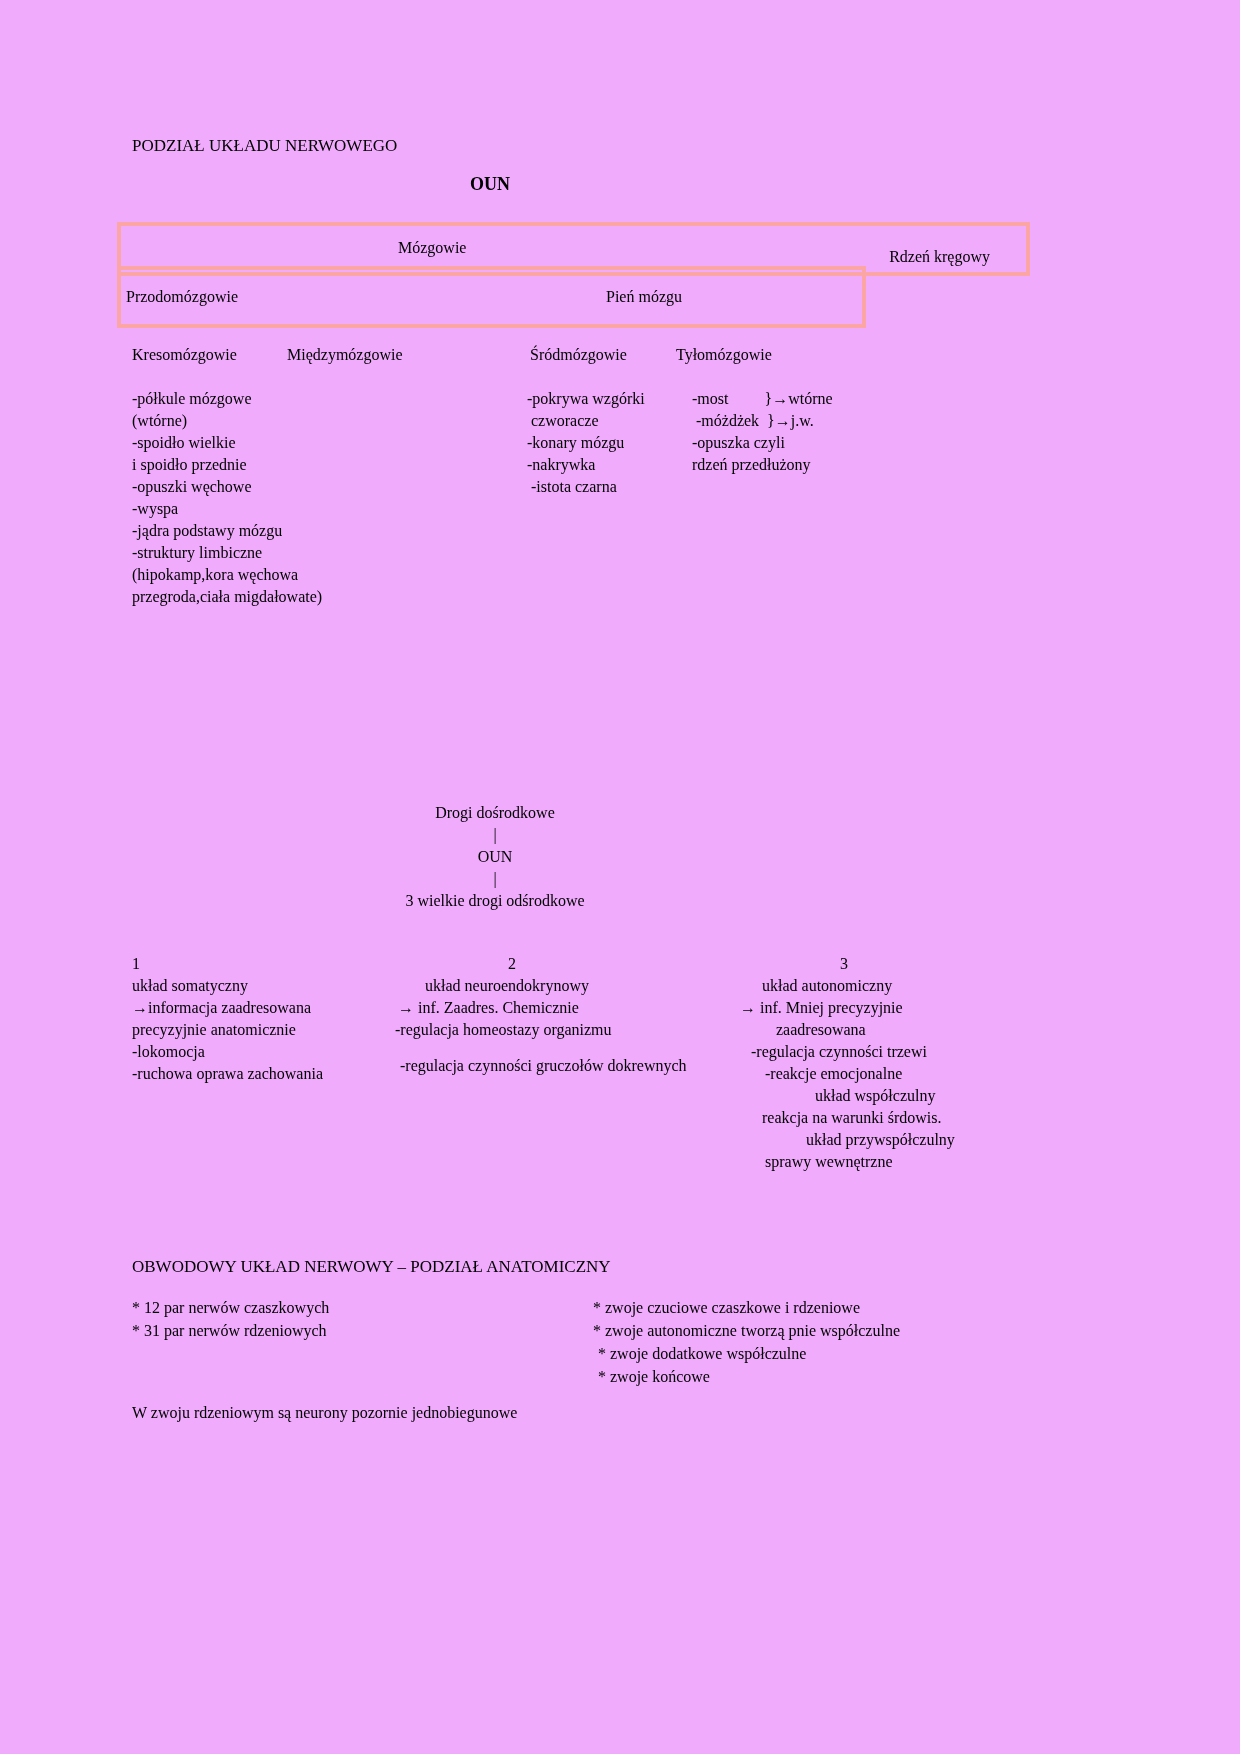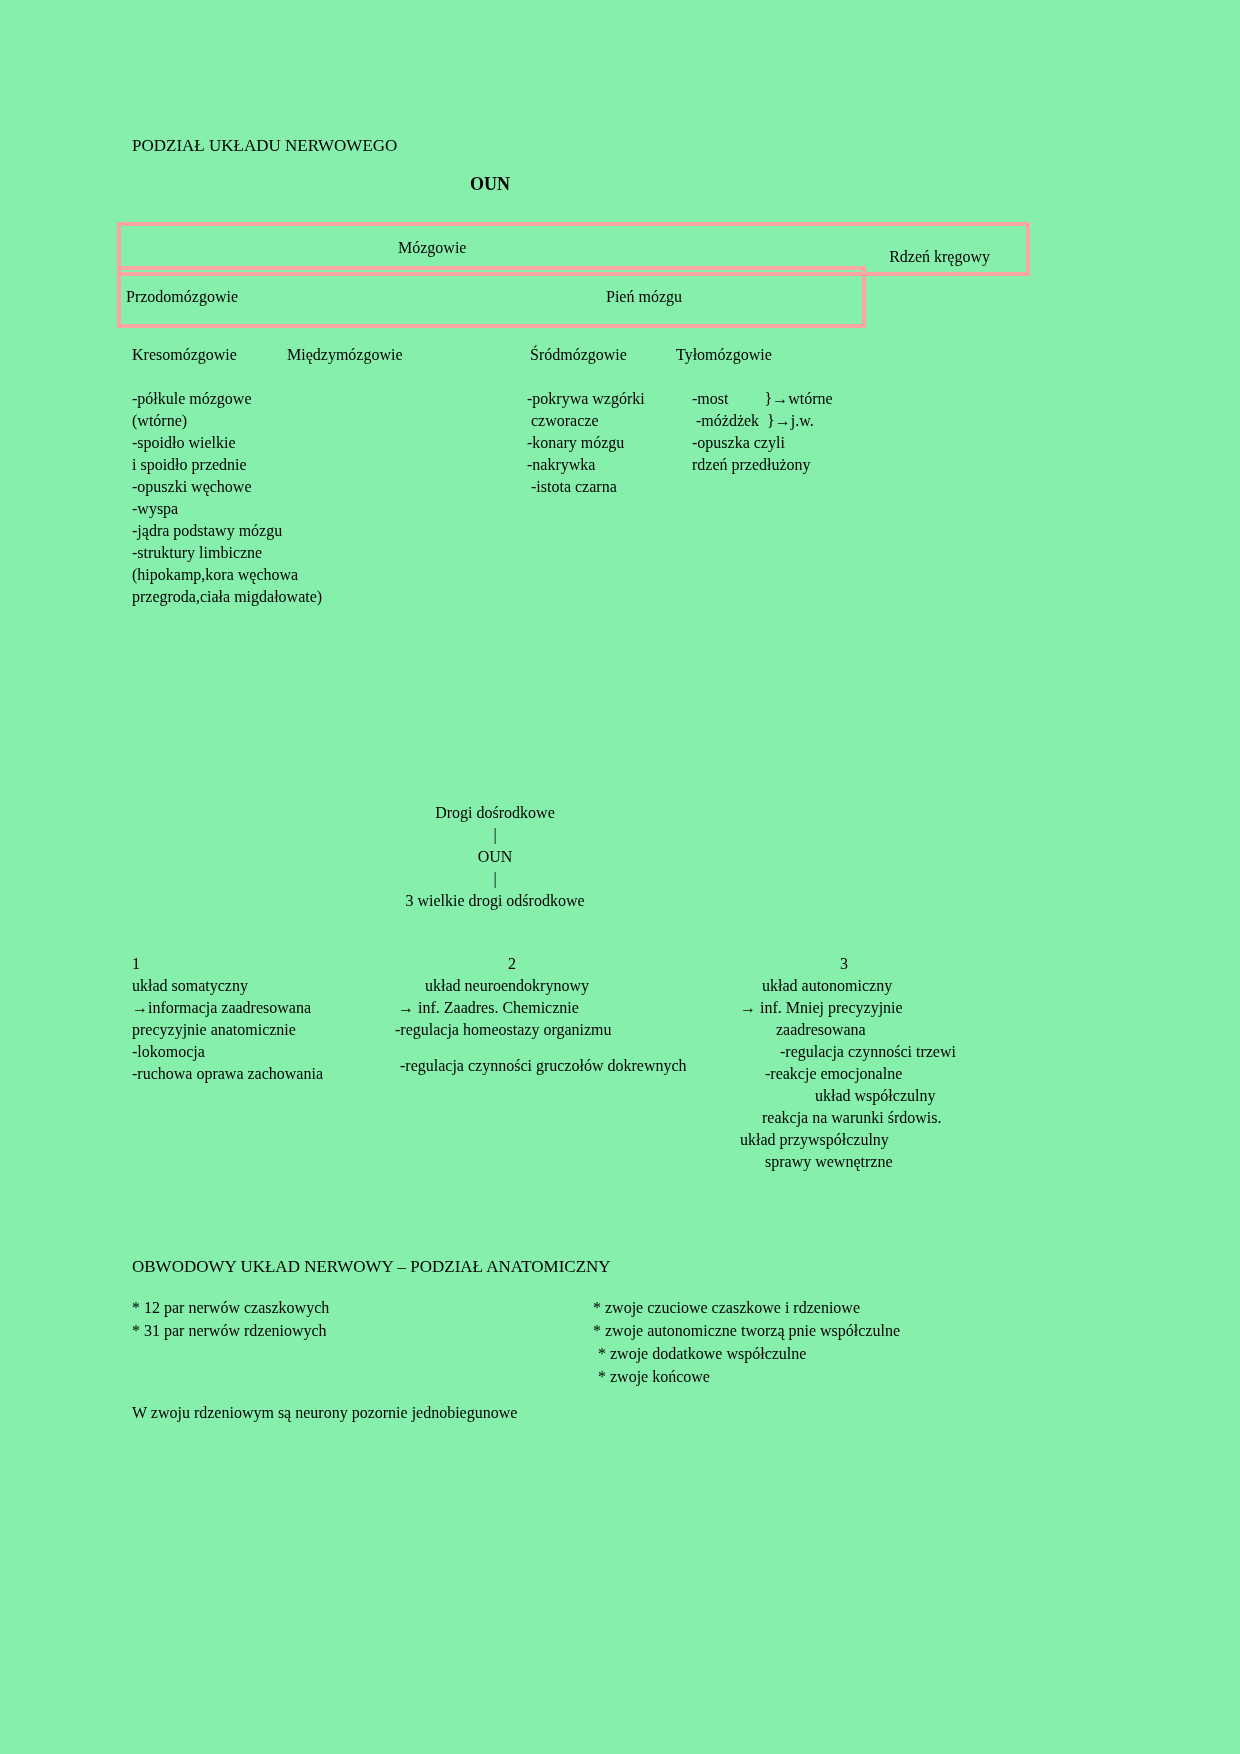--- a/index.html
+++ b/index.html
@@ -7,21 +7,21 @@
     width: 1240px;
     height: 1754px;
     background: #ffffff;
     color: #000000;
     font-family: "Liberation Serif", serif;
   }
   .page {
     position: relative;
     width: 1240px;
     height: 1754px;
-    background: #86efac;
+    background: #f0abfc;
     overflow: hidden;
   }
   .abs { position: absolute; }
   .t {
     font-size: 16px;
     line-height: 22px;
     white-space: pre;
   }
   .lh23 { line-height: 23px; }
   .caps-title {
@@ -122,25 +122,25 @@
     <div class="t" style="margin-left:3px;">→ inf. Zaadres. Chemicznie</div>
     <div class="t">-regulacja homeostazy organizmu</div>
     <div class="t" style="margin-left:5px;margin-top:14px;">-regulacja czynności gruczołów dokrewnych</div>
   </div>
 
   <div class="abs" style="left:740px; top:953px; width:330px;">
     <div class="t" style="margin-left:100px;">3</div>
     <div class="t" style="margin-left:22px;">układ autonomiczny</div>
     <div class="t">→ inf. Mniej precyzyjnie</div>
     <div class="t" style="margin-left:36px;">zaadresowana</div>
-    <div class="t" style="margin-left:40px;font-family:Liberation Serif, serif;">-regulacja czynności trzewi</div>
+    <div class="t" style="margin-left:11px;font-family:Liberation Serif, serif;">-regulacja czynności trzewi</div>
     <div class="t" style="margin-left:25px;">-reakcje emocjonalne</div>
     <div class="t" style="margin-left:75px;">układ współczulny</div>
     <div class="t" style="margin-left:22px;">reakcja na warunki śrdowis.</div>
-    <div class="t" style="">układ przywspółczulny</div>
+    <div class="t" style="margin-left:66px;">układ przywspółczulny</div>
     <div class="t" style="margin-left:25px;">sprawy wewnętrzne</div>
   </div>
 
   <div class="abs caps-title" style="left:132px; top:1256px;">OBWODOWY UKŁAD NERWOWY – PODZIAŁ ANATOMICZNY</div>
 
   <div class="abs" style="left:132px; top:1296px; width:330px;">
     <div class="t lh23">* 12 par nerwów czaszkowych</div>
     <div class="t lh23">* 31 par nerwów rdzeniowych</div>
   </div>
 

